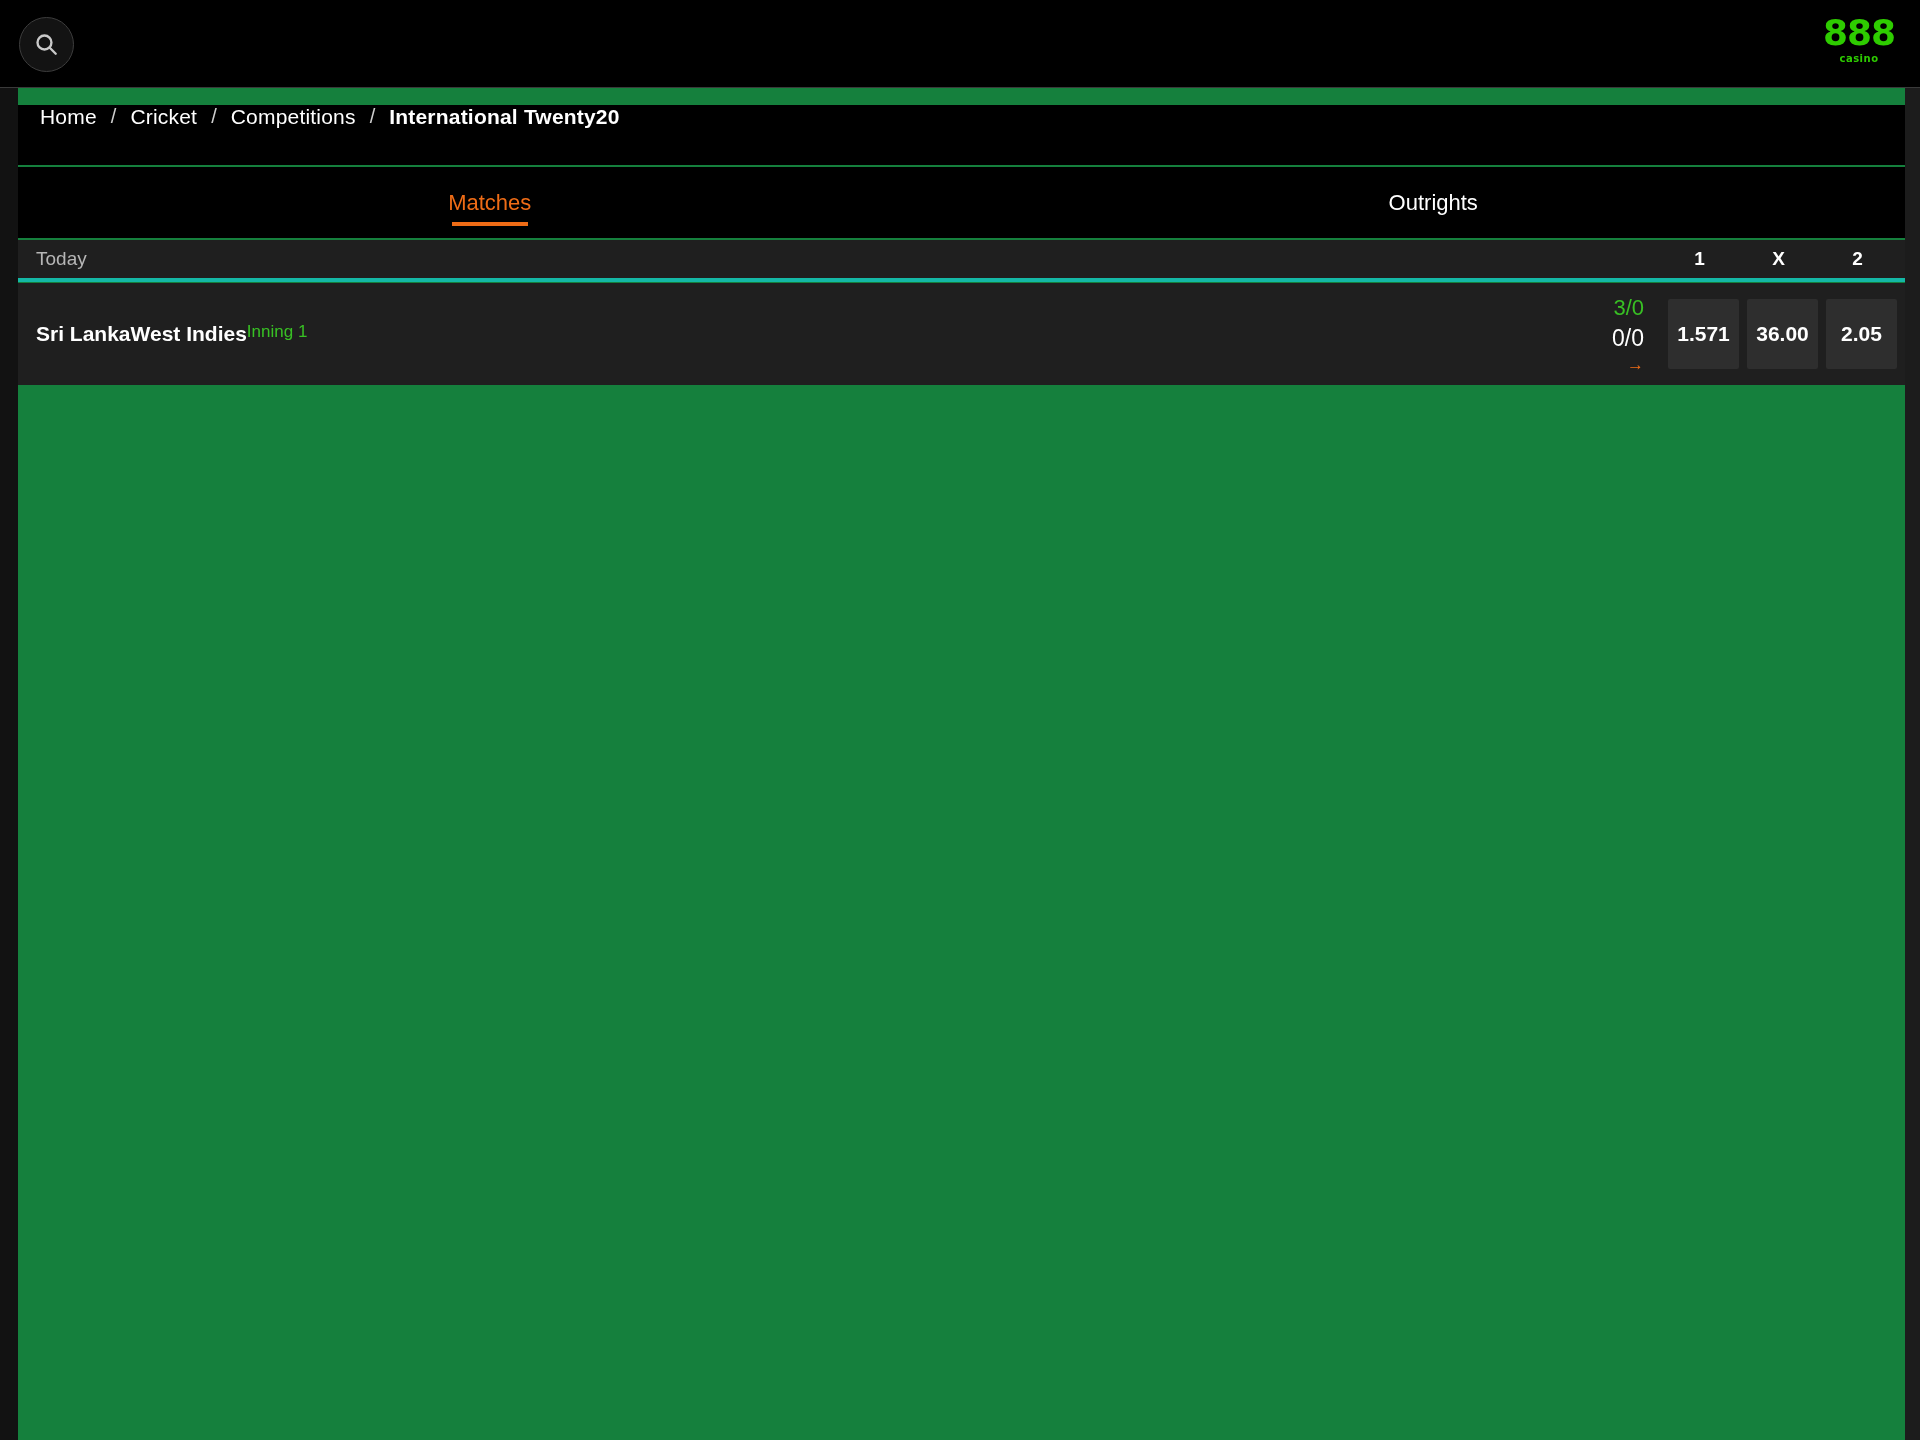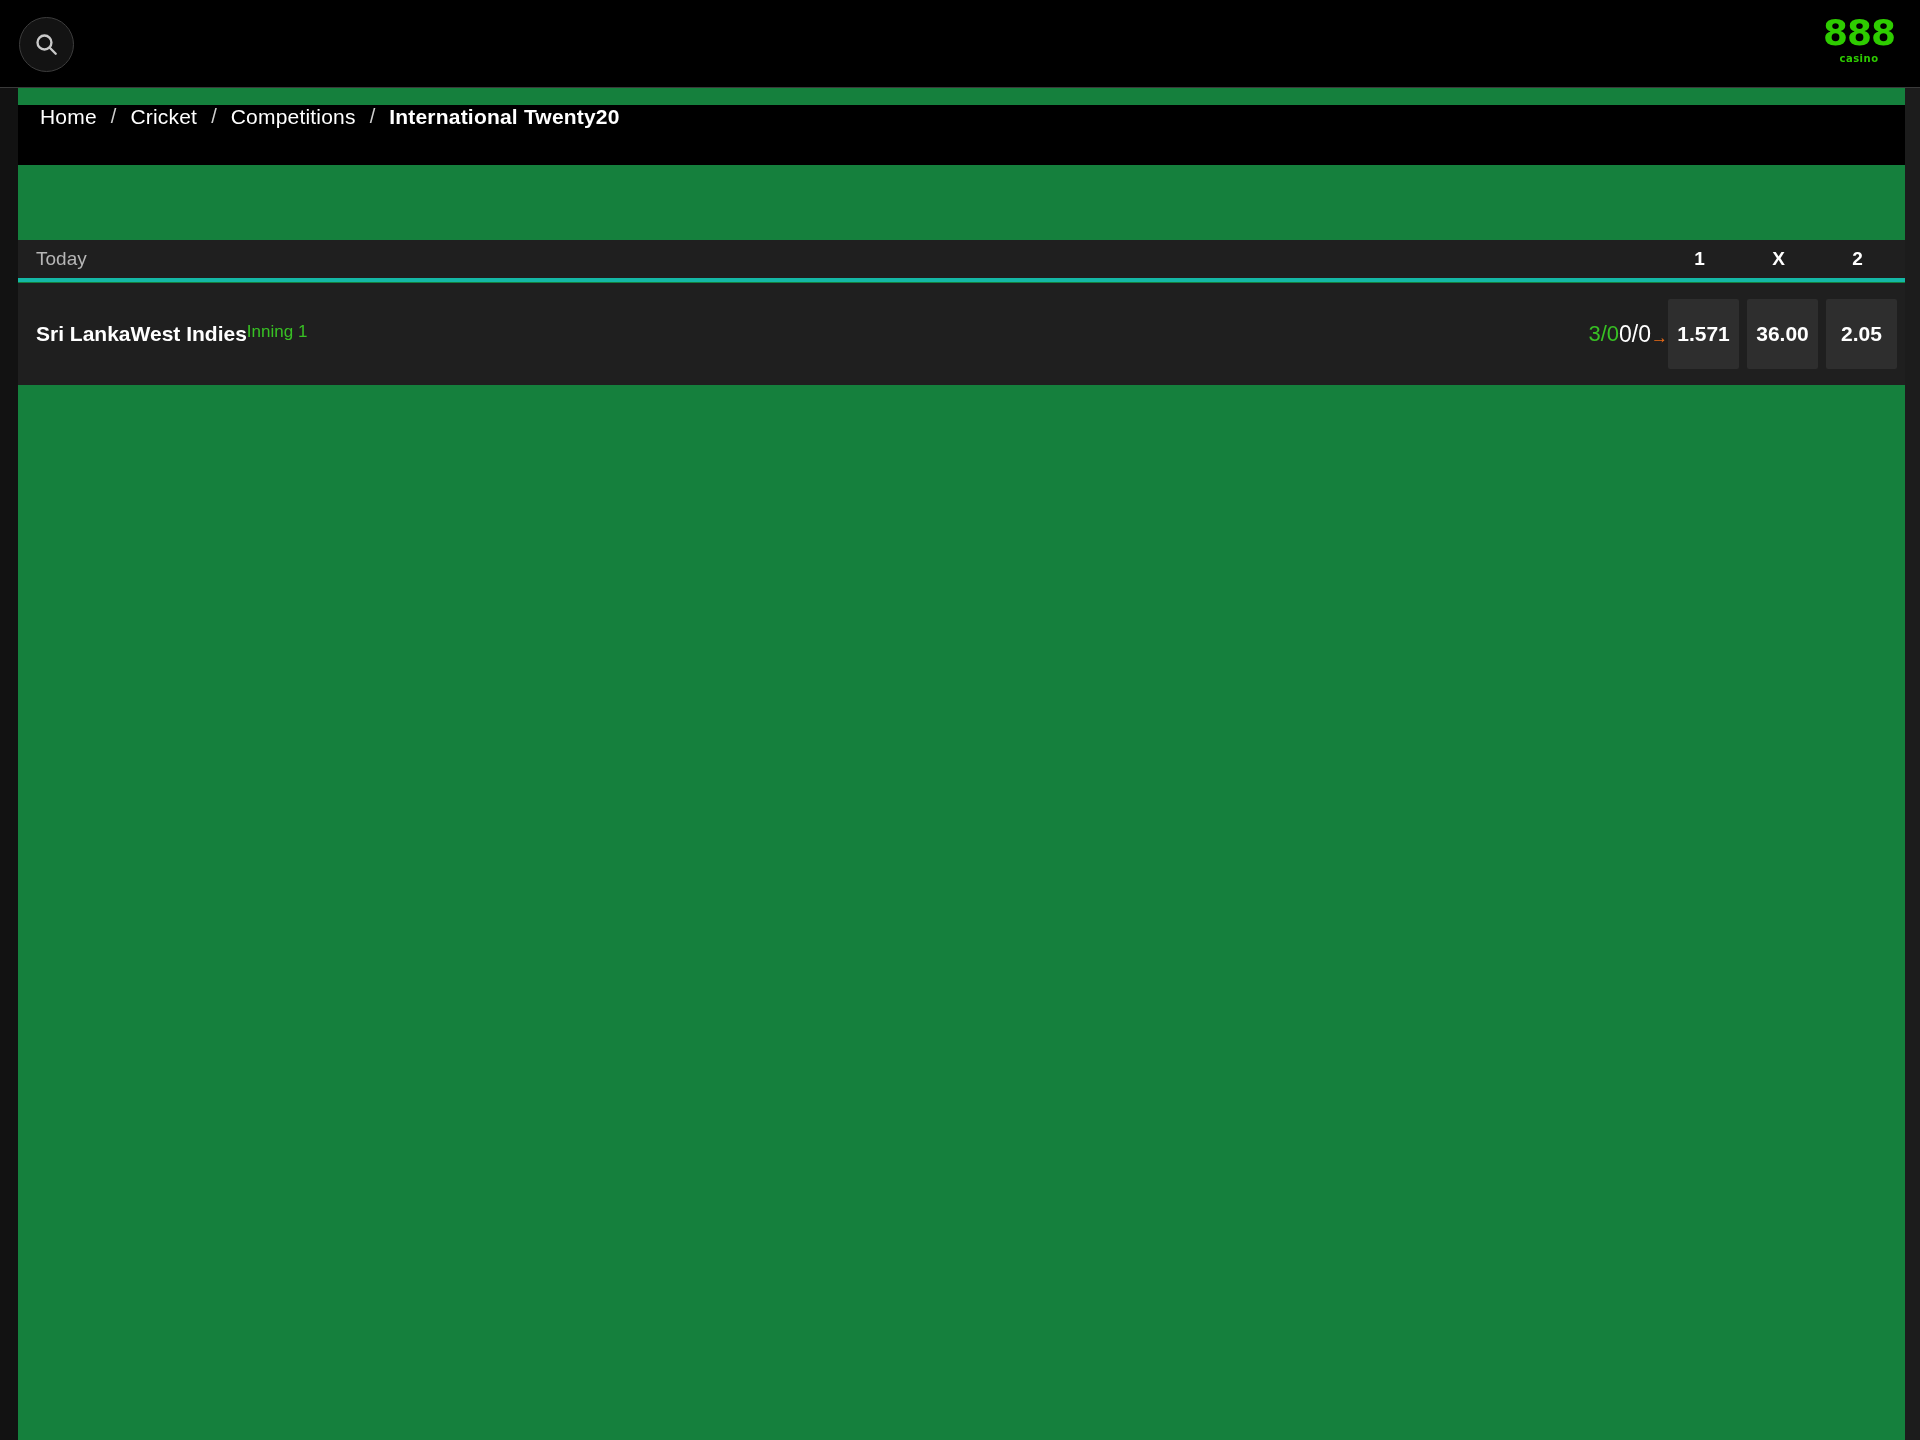--- a/index.html
+++ b/index.html
@@ -212,24 +212,24 @@
   .inning-label {
     color: #38c024;
     font-size: 17px;
     line-height: 26px;
     margin-top: 0;
   }
 
   .score-block {
     margin-left: auto;
     display: flex;
-    flex-direction: row;
+    flex-direction: column;
     align-items: flex-end;
     justify-content: center;
-    padding-right: 0;
+    padding-right: 24px;
     line-height: 1;
   }
   .score-top {
     color: #38c024;
     font-size: 22px;
     line-height: 30px;
   }
   .score-bottom {
     color: #ffffff;
     font-size: 23px;
@@ -290,20 +290,29 @@
   <div class="breadcrumb">
     <span class="crumb">Home</span>
     <span class="sep">/</span>
     <span class="crumb">Cricket</span>
     <span class="sep">/</span>
     <span class="crumb">Competitions</span>
     <span class="sep">/</span>
     <span class="crumb current">International Twenty20</span>
   </div>
 
+  <div class="tabs">
+    <div class="tab active">
+      <span>Matches</span>
+      <span class="tab-underline"></span>
+    </div>
+    <div class="tab">
+      <span>Outrights</span>
+    </div>
+  </div>
 
   <div class="market-header">
     <span class="date-label">Today</span>
     <div class="cols">
       <span class="col-head">1</span>
       <span class="col-head">X</span>
       <span class="col-head">2</span>
     </div>
   </div>
 

